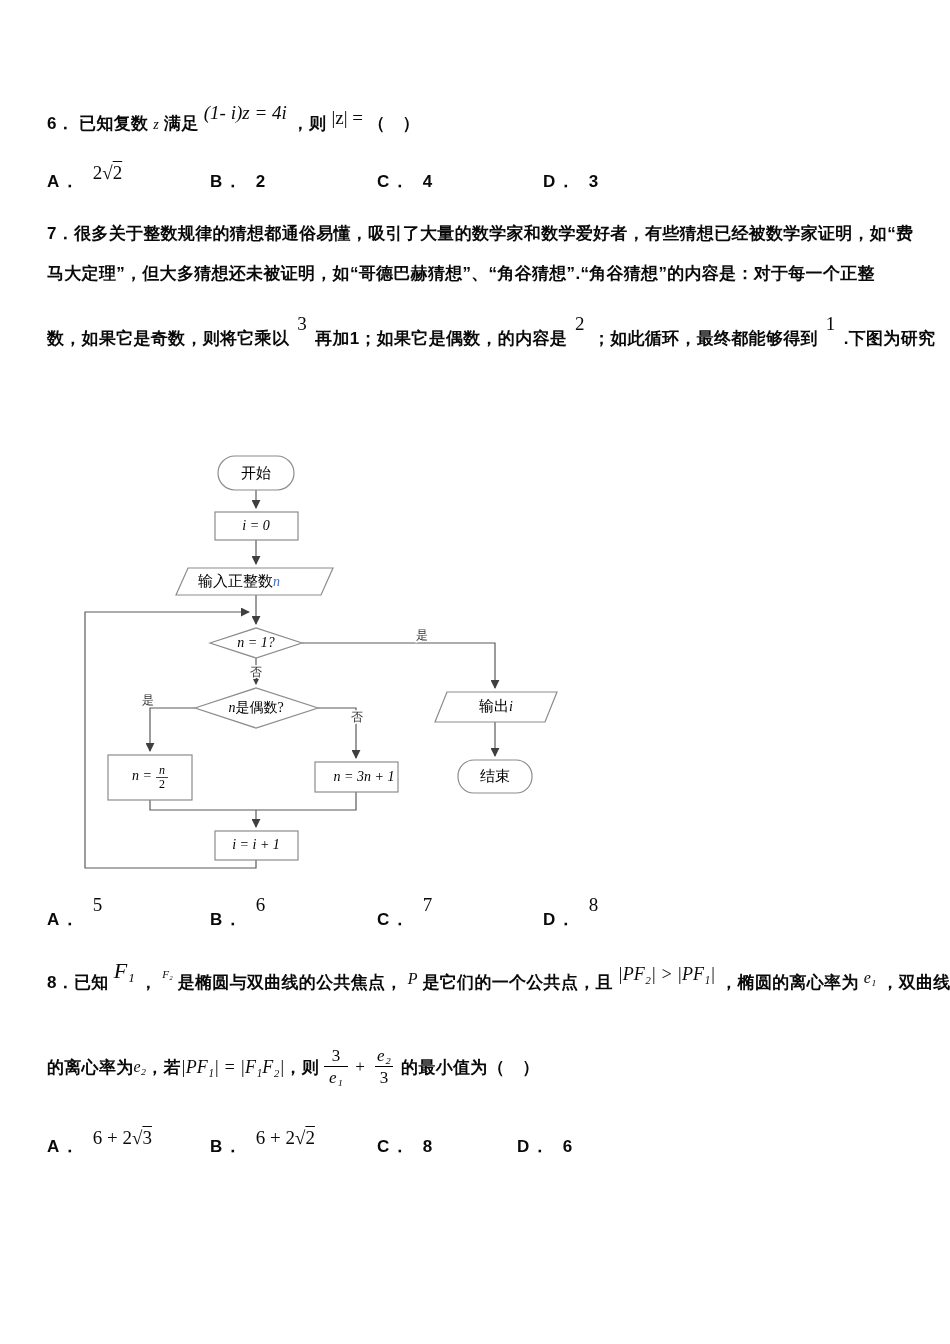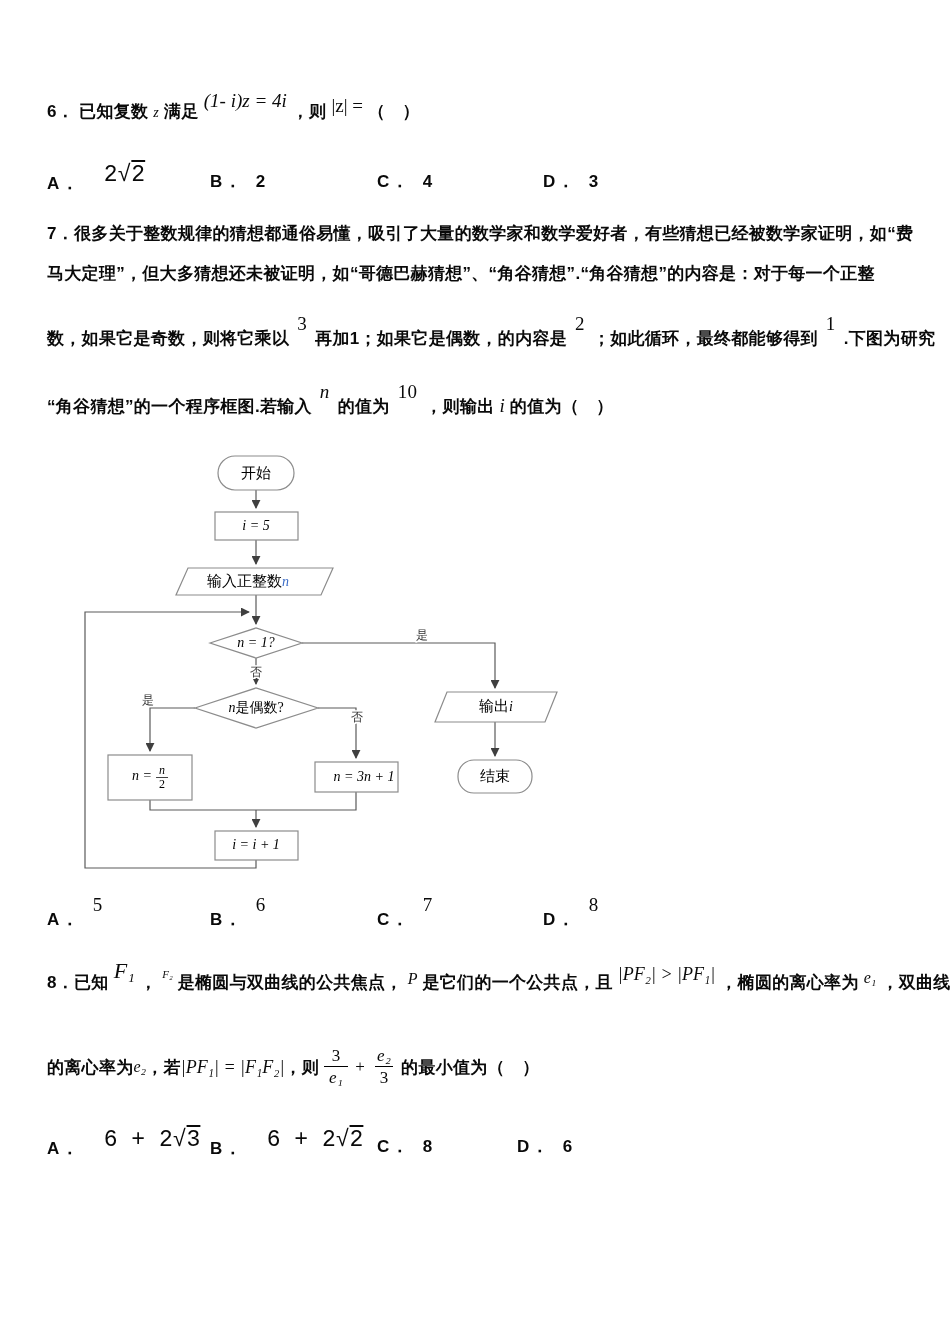--- a/index.html
+++ b/index.html
@@ -15,21 +15,21 @@
   .r4{position:relative;top:-4px;}
   .r5{position:relative;top:-5px;}
   .r8{position:relative;top:-8px;}
   .r10{position:relative;top:-10px;}
   .sup{font-family:"Liberation Serif",serif;font-weight:normal;font-size:19px;position:relative;top:-14px;margin:0 3px;}
   .rad{text-decoration:overline;}
   .optrow{position:absolute;left:0;width:100%;height:42px;}
   .opt{position:absolute;white-space:nowrap;}
   .opt-label{font-weight:bold;font-size:17px;letter-spacing:2px;}
   .opt-bold{font-weight:bold;font-size:17px;margin-left:8px;}
-  .opt-math{font-family:Liberation Mono, monospace;font-weight:normal;font-size:23px;margin-left:19px;}
+  .opt-math{font-family:Liberation Serif, serif;font-weight:normal;font-size:19px;margin-left:8px;}
   
   .flow{position:absolute;left:60px;top:445px;width:520px;height:435px;}
   .flow svg{position:absolute;left:0;top:0;}
   .shape{fill:#ffffff;stroke:#8c8c8c;stroke-width:1.2;}
   .conn{stroke:#5a5a5a;stroke-width:1.2;fill:none;marker-end:url(#arr);}
   .conn-na{stroke:#5a5a5a;stroke-width:1.2;fill:none;}
   .elabel{font-family:"Liberation Serif",serif;font-size:12px;fill:#333;paint-order:stroke;stroke:#ffffff;stroke-width:3px;}
   .fnode{position:absolute;transform:translate(-50%,-50%);white-space:nowrap;
          font-family:"Liberation Serif",serif;font-size:15px;color:#000;}
   .fmath{font-family:"Liberation Serif",serif;font-style:italic;font-size:14px;color:#000;}
@@ -44,21 +44,21 @@
            font-family:"Liberation Serif",serif;font-weight:normal;font-size:17px;margin:0 5px;}
   .bigfrac .bden{border-top:1px solid #000;padding:1px 5px 0 5px;}
   .bigfrac .bnum{padding:0 5px;}
   .plus{font-family:"Liberation Serif",serif;font-weight:normal;font-size:17px;margin:0 2px;}
 </style>
 </head>
 <body>
 
 <div class="page">
 
-  <div class="line" style="left:47px;top:100px;">
+  <div class="line" style="left:47px;top:112px;">
     <span>6．</span>
     <span>已知复数</span>
     <span class="msm it">z</span>
     <span>满足</span>
     <span class="m it r10">(1- i)z = 4i</span>
     <span>，则</span>
     <span class="m r5">|z| =</span>
     <span>（　）</span>
   </div>
 
@@ -87,29 +87,20 @@
   <div class="line" style="left:47px;top:327px;">
     <span>数，如果它是奇数，则将它乘以</span>
     <span class="sup">3</span>
     <span>再加1；如果它是偶数，的内容是</span>
     <span class="sup">2</span>
     <span>；如此循环，最终都能够得到</span>
     <span class="sup">1</span>
     <span>.下图为研究</span>
   </div>
 
-  <div class="line" style="left:47px;top:395px;">
-    <span>“角谷猜想”的一个程序框图.若输入</span>
-    <span class="sup it">n</span>
-    <span>的值为</span>
-    <span class="sup">10</span>
-    <span>，则输出</span>
-    <span class="m it">i</span>
-    <span>的值为（　）</span>
-  </div>
 
   <div class="flow">
     <svg width="520" height="435" viewBox="0 0 520 435">
       <defs>
         <marker id="arr" viewBox="0 0 10 10" refX="9" refY="5" markerWidth="7.5" markerHeight="7.5" orient="auto-start-reverse">
           <path d="M0,0 L10,5 L0,10 z" fill="#3f3f3f"></path>
         </marker>
       </defs>
 
       <path class="conn" d="M196,45 L196,63"></path>
@@ -136,22 +127,22 @@
       <rect class="shape" x="255" y="317" width="83" height="30"></rect>
       <rect class="shape" x="155" y="386" width="83" height="29"></rect>
 
       <text class="elabel" x="362" y="194" text-anchor="middle">是</text>
       <text class="elabel" x="196" y="231" text-anchor="middle">否</text>
       <text class="elabel" x="88" y="259" text-anchor="middle">是</text>
       <text class="elabel" x="297" y="276" text-anchor="middle">否</text>
     </svg>
 
     <div class="fnode" style="left:196px;top:28px;">开始</div>
-    <div class="fnode fmath" style="left:196px;top:81px;">i = 5</div>
-    <div class="fnode" style="left:188px;top:136px;">
+    <div class="fnode fmath" style="left:196px;top:81px;">i = 0</div>
+    <div class="fnode" style="left:179px;top:136px;">
       <span>输入正整数</span><span class="fmath blue">n</span>
     </div>
     <div class="fnode fmath" style="left:196px;top:198px;">n = 1?</div>
     <div class="fnode" style="left:436px;top:261px;">
       <span>输出</span><span class="fmath">i</span>
     </div>
     <div class="fnode" style="left:435px;top:331px;">结束</div>
     <div class="fnode" style="left:196px;top:263px;font-size:14px;">
       <span class="fmath">n</span><span>是偶数?</span>
     </div>

